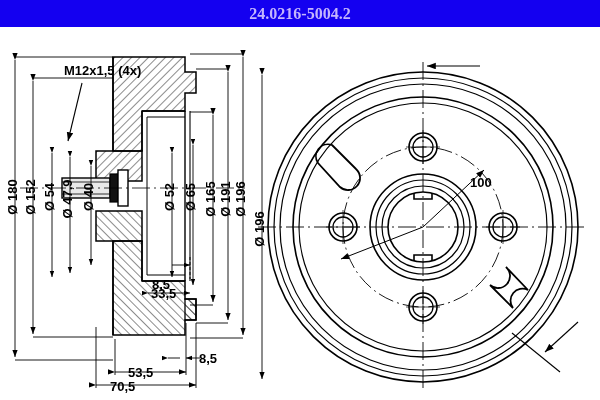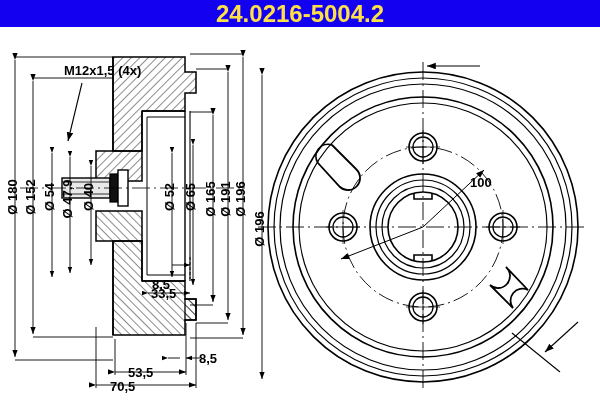--- a/index.html
+++ b/index.html
@@ -1,22 +1,22 @@
 <!DOCTYPE html>
 <html><head>
 <meta charset="utf-8">
 <style>
   html,body{margin:0;padding:0;background:#fff;}
   body{width:600px;height:400px;overflow:hidden;
        font-family:"Liberation Sans", sans-serif;}
   #sheet{position:relative;width:600px;height:400px;background:#fff;}
   #header{position:absolute;left:0;top:0;width:600px;height:27px;
           background:#1400f0;display:flex;align-items:center;justify-content:center;gap:30px;}
-  #header .htxt{color:#fde047;font-size:24px;font-weight:bold;letter-spacing:0px;
-                font-family:Liberation Sans, sans-serif;white-space:nowrap;}
+  #header .htxt{color:#c4b5fd;font-size:16px;font-weight:bold;letter-spacing:0px;
+                font-family:Liberation Serif, serif;white-space:nowrap;}
   #drawing{position:absolute;left:0;top:27px;width:600px;height:373px;}
   svg{display:block;}
   .lbl{font-family:"Liberation Sans", sans-serif;font-weight:bold;font-size:13px;fill:#000;}
   .lbl-v{font-family:"Liberation Sans", sans-serif;font-weight:bold;font-size:13px;fill:#000;}
 </style>
 </head>
 <body>
 
 <div id="sheet">
 

